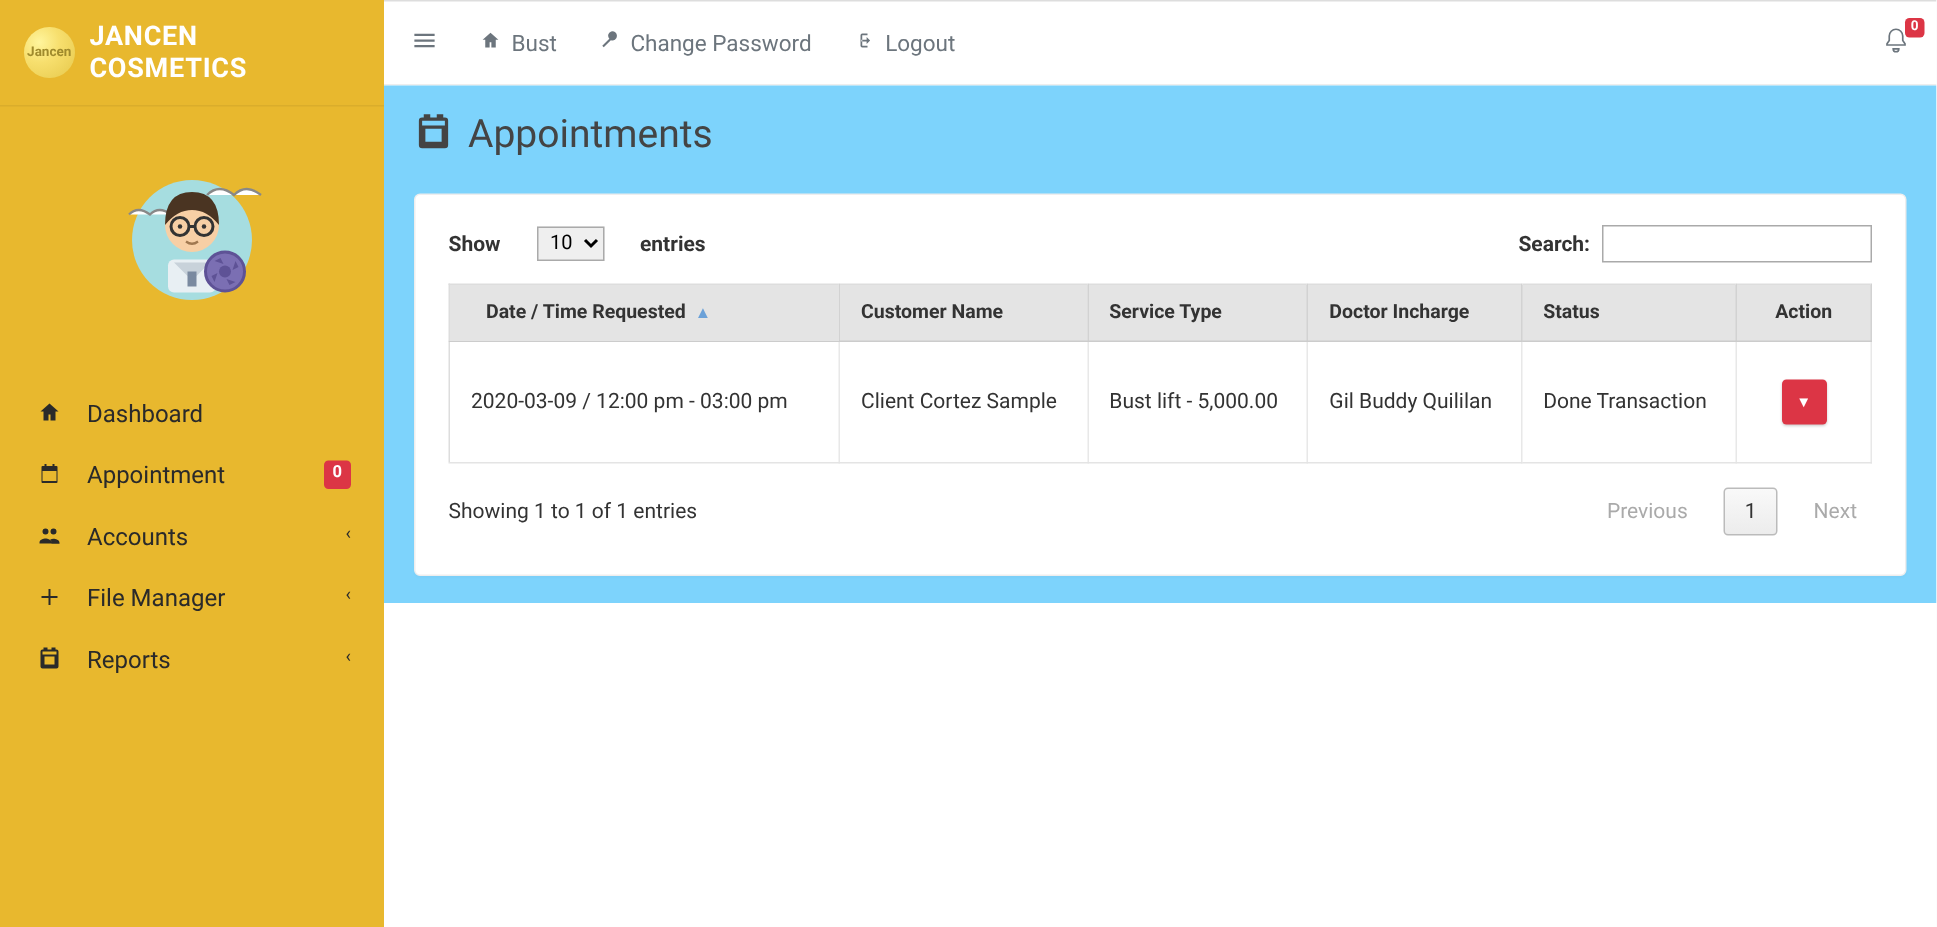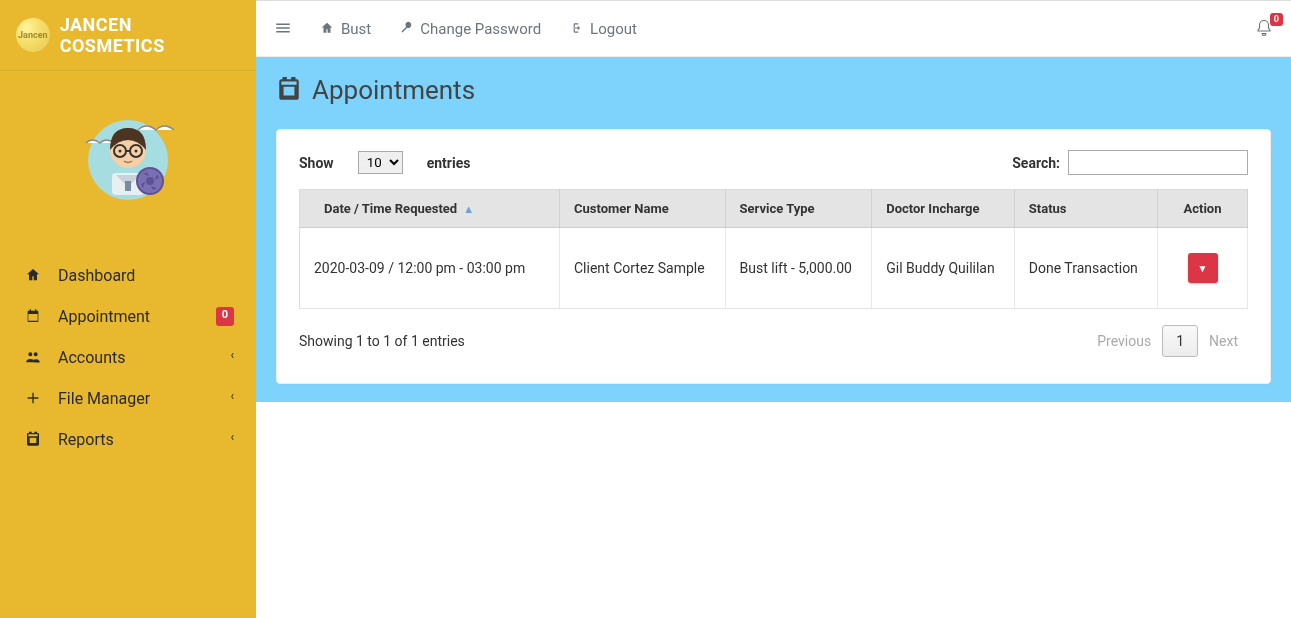--- a/index.html
+++ b/index.html
@@ -44,21 +44,21 @@
 
 table.data { width: 100%; border-collapse: collapse; border: 1px solid #ddd; }
 table.data thead th { background: #e4e4e4; text-align: left; padding: 11px 14px; font-weight: 700; font-size: 13px; border-bottom: 1px solid #ccc; border-right: 1px solid #d2d2d2; color: #333; }
 table.data thead th.sorted { position: relative; padding-left: 24px; }
 .sort-asc { color: #6ba1d8; font-size: 11px; margin-left: 6px; }
 table.data tbody td { padding: 25px 14px; border-right: 1px solid #e8e8e8; border-bottom: 1px solid #e4e4e4; font-size: 14px; color: #333; }
 .action-btn { background: #dc3545; color: #fff; border: none; border-radius: 3px; width: 30px; height: 30px; display: inline-flex; align-items: center; justify-content: center; cursor: pointer; font-size: 10px; box-shadow: 0 1px 2px rgba(0,0,0,0.2); }
 
 .table-footer { display: flex; align-items: center; margin-top: 16px; }
 .info-text { color: #333; }
-.pagination { margin-left: auto; display: flex; align-items: center; gap: 1px; }
+.pagination { margin-left: auto; display: flex; align-items: center; gap: 14px; }
 .page-btn { color: #777; cursor: pointer; padding: 6px 10px; }
 .page-btn.disabled { color: #aaa; cursor: default; }
 .page-num { border: 1px solid #bbb; background: linear-gradient(#f9f9f9,#ececec); padding: 7px 13px; border-radius: 3px; cursor: pointer; }
 
 
 svg.icon { width: 1em; height: 1em; vertical-align: -0.12em; fill: currentColor; }
 </style>
 </head>
 <body>
 

